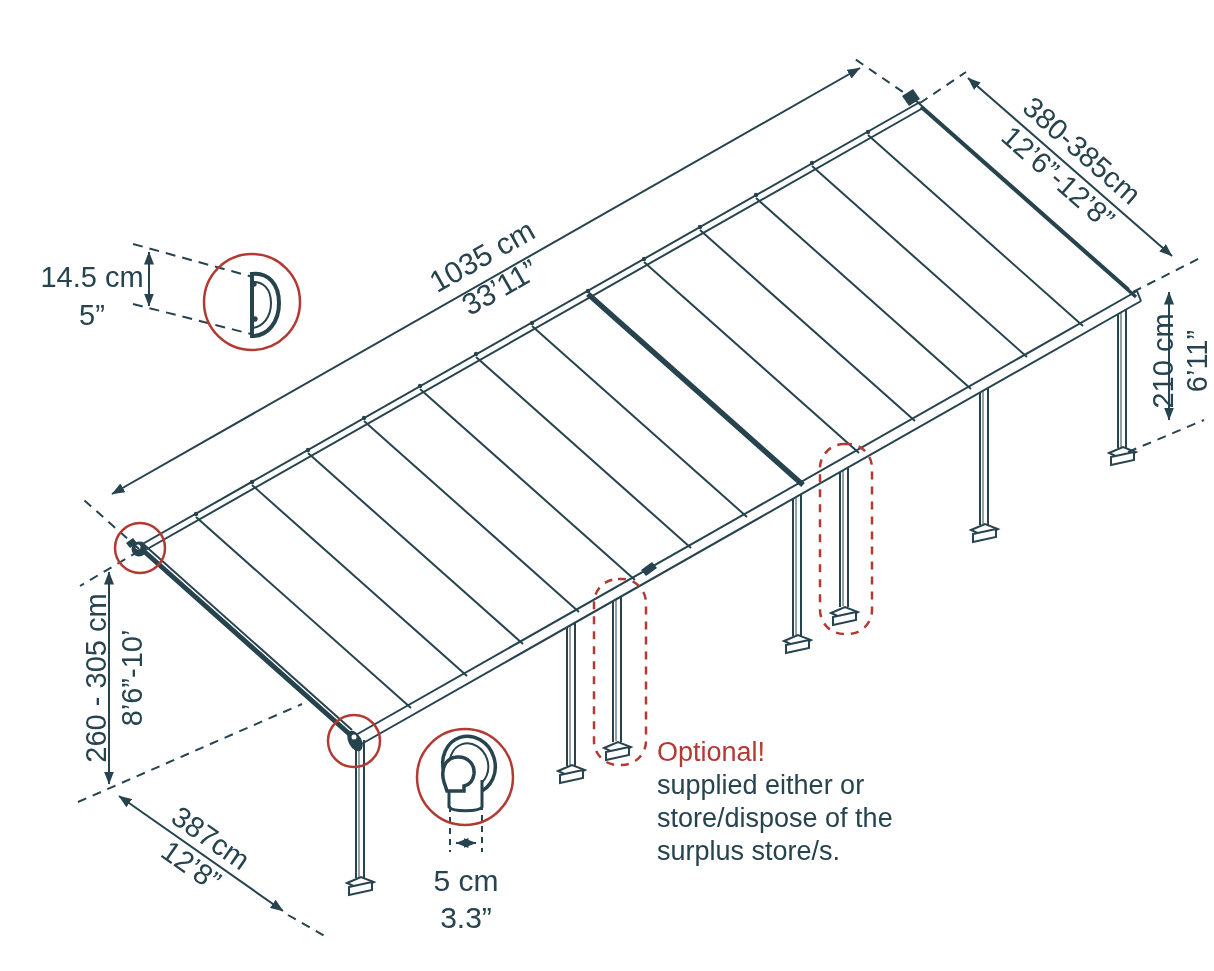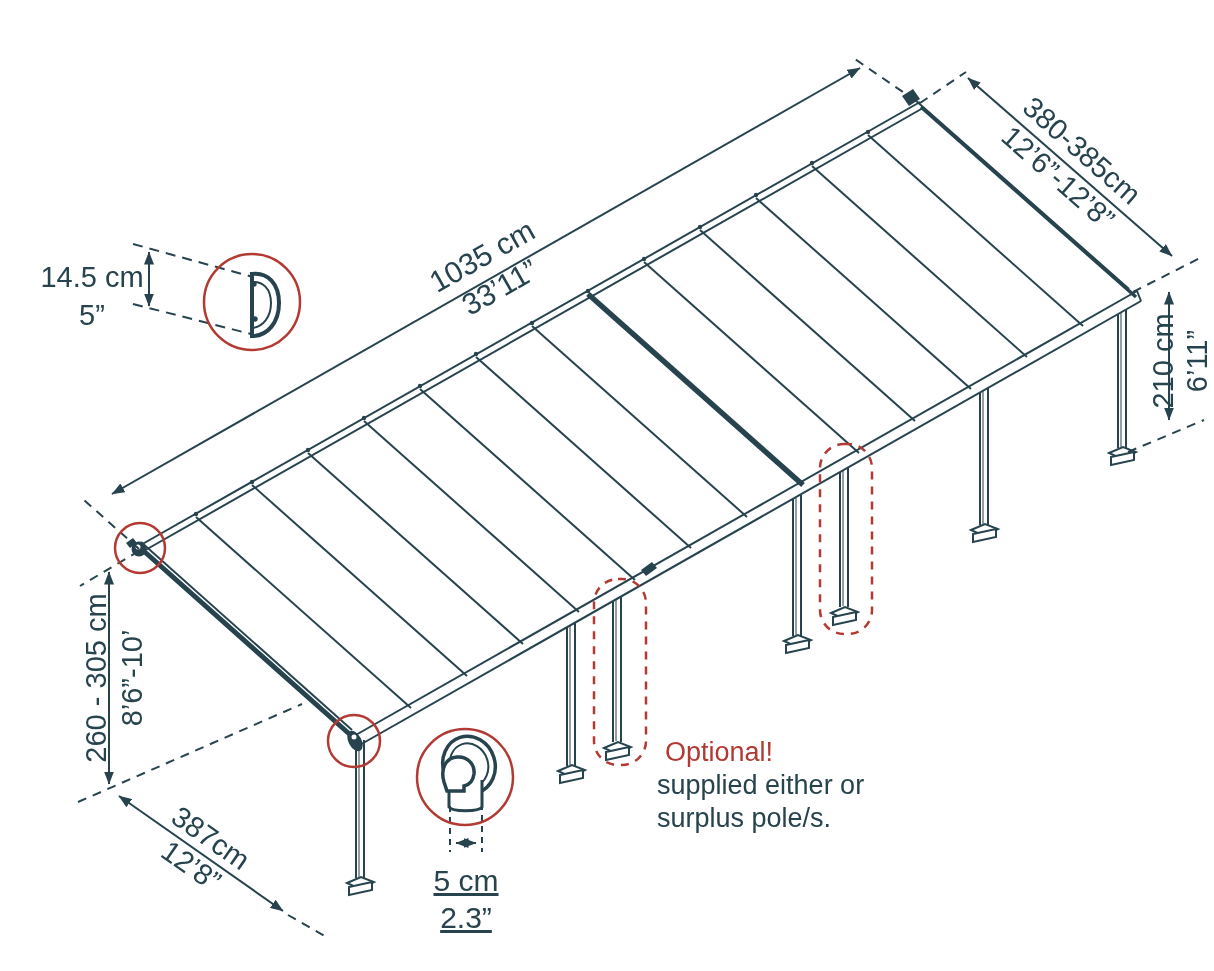--- a/index.html
+++ b/index.html
@@ -11,21 +11,21 @@
   .canvas svg{position:absolute;left:0;top:0;}
   .dim-label{
     position:absolute;text-align:center;white-space:nowrap;
     font-size:29px;line-height:36px;color:#26434e;
   }
   .dim-label.small-line{line-height:34px;}
   .note{
     position:absolute;left:657px;top:736px;
     font-size:27px;line-height:33px;color:#26434e;text-align:left;
   }
-  .note .note-title{color:#b23a33;margin-left:8px;}
+  .note .note-title{color:#b23a33;}
 </style>
 </head>
 <body>
 
 <div class="canvas">
 
 <svg width="1214" height="971" viewBox="0 0 1214 971">
   <defs>
     <marker id="arr" markerWidth="14" markerHeight="10" refX="12.5" refY="5" orient="auto-start-reverse" markerUnits="userSpaceOnUse">
       <path d="M0,0 L13,5 L0,10 Z" fill="#26434e"></path>
@@ -227,24 +227,25 @@
   <div class="dim-label" style="left:114px;top:678px;transform:translate(-50%,-50%) rotate(-90deg);">
     <div>260 - 305 cm</div>
     <div>8’6”-10’</div>
   </div>
 
   <div class="dim-label small-line" style="left:201px;top:852px;transform:translate(-50%,-50%) rotate(35deg);">
     <div>387cm</div>
     <div>12’8”</div>
   </div>
 
-  <div class="dim-label" style="left:466px;top:899px;transform:translate(-50%,-50%);font-size:30px;line-height:37px;text-decoration:underline;">
+  <div class="dim-label" style="left:466px;top:899px;transform:translate(-50%,-50%);font-size:30px;line-height:37px;">
     <div>5 cm</div>
-    <div>2.3”</div>
+    <div>3.3”</div>
   </div>
 
   <div class="note">
     <div class="note-title">Optional!</div>
     <div>supplied either or</div>
-    <div>surplus pole/s.</div>
+    <div>store/dispose of the</div>
+    <div>surplus store/s.</div>
   </div>
 
 </div>
 
 </body></html>

